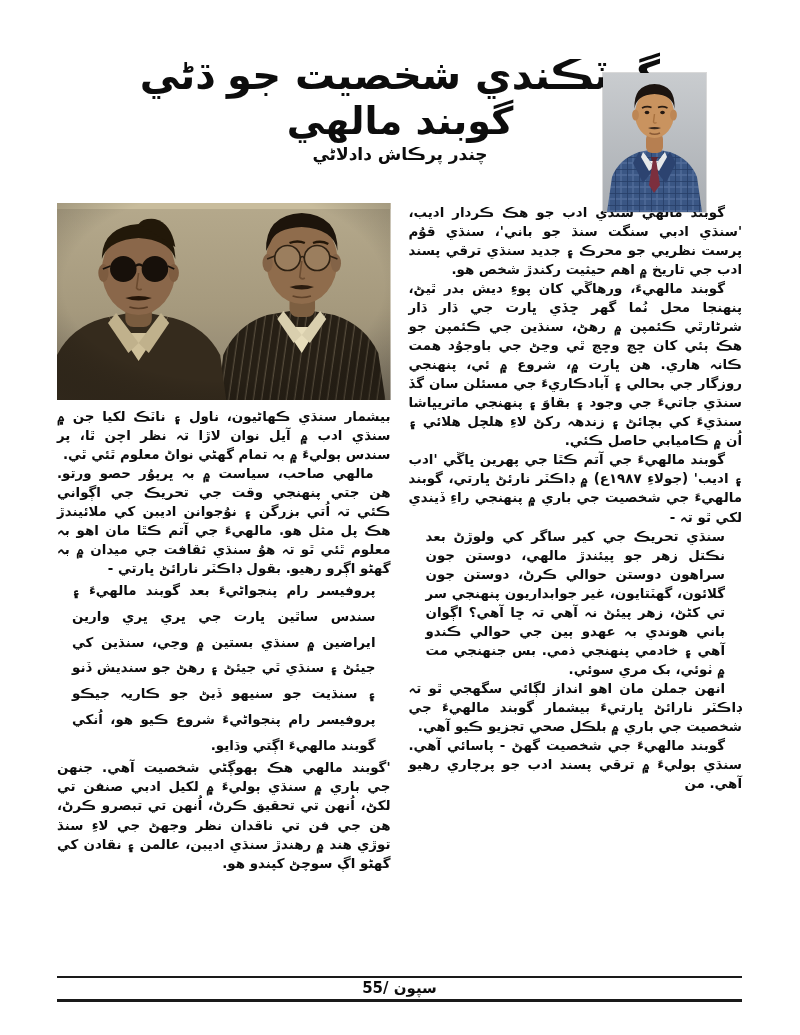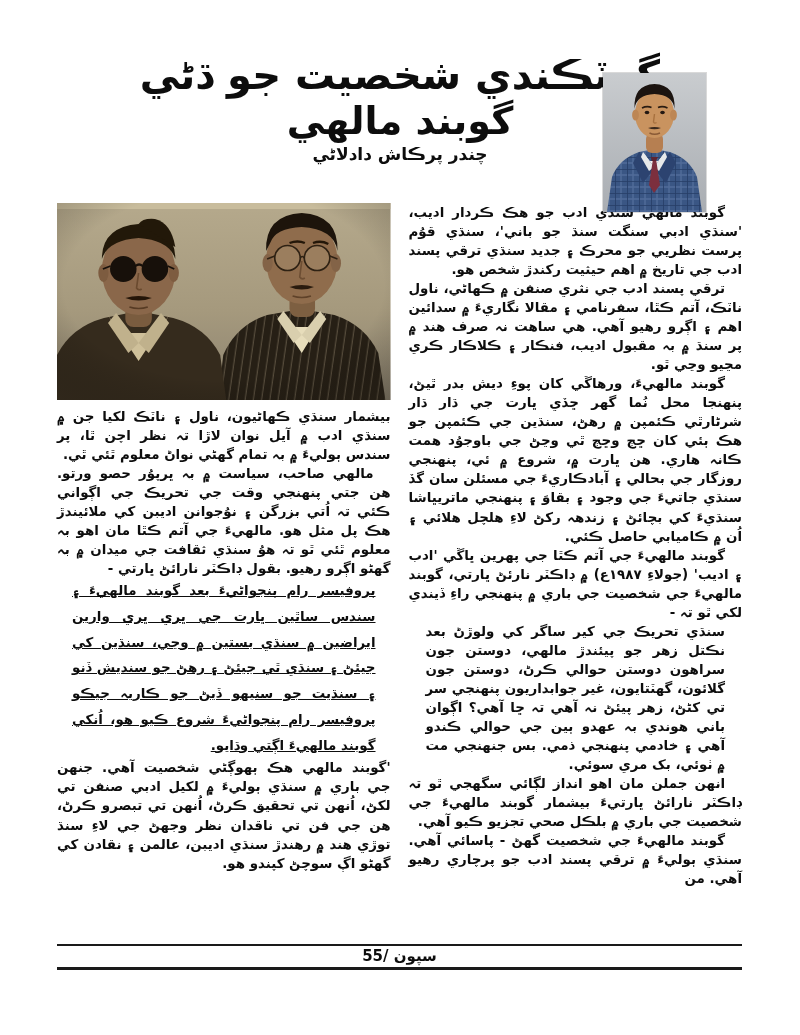--- a/index.html
+++ b/index.html
@@ -20,25 +20,25 @@
   .portrait svg{display:block;width:100%;height:100%;}
   
   .columns{
     position:absolute;top:203px;left:57px;right:58px;height:737px;
     display:flex;gap:18px;direction:rtl;
   }
   .col{flex:1 1 0;min-width:0;text-align:justify;font-size:13.4px;line-height:1.42;font-weight:bold;}
   .col p{margin:0;text-indent:17px;}
   .col p.flush{text-indent:0;}
   .col p.quote{padding:0 17px;text-indent:0;}
-  .col p.quote-loose{padding:0 15px;text-indent:0;line-height:1.92;text-decoration:underline;}
+  .col p.quote-loose{padding:0 15px;text-indent:0;line-height:1.92;}
   .vintage{margin:0 0 7px 0;padding:0;width:100%;height:197px;}
   .vintage svg{display:block;width:100%;height:100%;}
   
-  .footer{position:absolute;left:57px;right:58px;top:944px;}
+  .footer{position:absolute;left:57px;right:58px;top:976px;}
   .rule{border:0;margin:0;background:#1a1a1a;}
   .rule-thin{height:2px;}
   .rule-thick{height:3px;}
   .footer-label{
     direction:rtl;text-align:center;font-size:15px;font-weight:bold;
     padding:1px 0 2px 0;line-height:1.2;
   }
 </style>
 </head>
 <body>
@@ -93,21 +93,20 @@
       <path d="M51.5,41 L50.5,49 Q51.5,51 53.5,49.5" stroke="#a8713f" stroke-width="1.4" fill="none"></path>
       <path d="M45,55 Q51.5,53 58,55 Q51.5,57.5 45,55 Z" fill="#3a281c"></path>
       <path d="M46.5,60 Q51.5,62.5 57,60" stroke="#8a5a36" stroke-width="1.5" fill="none"></path>
     </svg>
   </figure>
 
   <main class="columns">
 
     <section class="col">
       <p class="para">گوبند مالهي سنڌي ادب جو هڪ ڪردار اديب، 'سنڌي ادبي سنگت سنڌ جو باني'، سنڌي قوُم پرست نظريي جو محرڪ ۽ جديد سنڌي ترقي پسند ادب جي تاريخ ۾ اهم حيثيت رکندڙ شخص هو.</p>
-      <p class="para">ترقي پسند ادب جي نثري صنفن ۾ ڪهاڻي، ناول ناٽڪ، آتم ڪٿا، سفرنامي ۽ مقالا نگاريءَ ۾ سدائين اهم ۽ اڳرو رهيو آهي. هي ساهت نہ صرف هند ۾ پر سنڌ ۾ بہ مقبول اديب، فنڪار ۽ ڪلاڪار ڪري مڃيو وڃي ٿو.</p>
       <p class="para">گوبند مالهيءَ، ورهاڱي کان پوءِ ديش بدر ٿيڻ، پنهنجا محل نُما گھر ڇڏي ڀارت جي ڌار ڌار شرڻارٿي ڪئمپن ۾ رهڻ، سنڌين جي ڪئمپن جو هڪ ٻئي کان ڇڄ وڇڄ ٿي وڃڻ جي باوجوُد همت ڪانہ هاري. هن ڀارت ۾، شروع ۾ ئي، پنهنجي روزگار جي بحالي ۽ آبادڪاريءَ جي مسئلن سان گڏ سنڌي جاتيءَ جي وجود ۽ بقاوَ ۽ پنهنجي ماتريڀاشا سنڌيءَ کي بچائڻ ۽ زندهہ رکڻ لاءِ هلچل هلائي ۽ اُن ۾ ڪاميابي حاصل ڪئي.</p>
       <p class="para">گوبند مالهيءَ جي آتم ڪٿا جي پهرين ڀاڱي 'ادب ۽ اديب' (جولاءِ ١٩٨٧ع) ۾ ڊاڪٽر نارئڻ ڀارتي، گوبند مالهيءَ جي شخصيت جي باري ۾ پنهنجي راءِ ڏيندي لکي ٿو تہ -</p>
       <p class="para quote">سنڌي تحريڪ جي کير ساگر کي ولوڙڻ بعد نڪتل زهر جو پيئندڙ مالهي، دوستن جون سراهون دوستن حوالي ڪرڻ، دوستن جون گلائون، گھٽتايون، غير جوابداريون پنهنجي سر تي کڻڻ، زهر پيئڻ نہ آهي تہ ڇا آهي؟ اڳوان باني هوندي بہ عهدو ٻين جي حوالي ڪندو آهي ۽ خادمي پنهنجي ذمي. بس جنهنجي مت ۾ ٺوئي، بک مري سوئي.</p>
       <p class="para">انهن جملن مان اهو انداز لڳائي سگهجي ٿو تہ ڊاڪٽر نارائڻ ڀارتيءَ بيشمار گوبند مالهيءَ جي شخصيت جي باري ۾ بلڪل صحي تجزيو ڪيو آهي.</p>
       <p class="para">گوبند مالهيءَ جي شخصيت گھڻ - پاسائي آهي. سنڌي ٻوليءَ ۾ ترقي پسند ادب جو پرچاري رهيو آهي. من</p>
     </section>
 
     <section class="col">
       <figure class="vintage">
         <svg viewBox="0 0 327 197" preserveAspectRatio="none">

